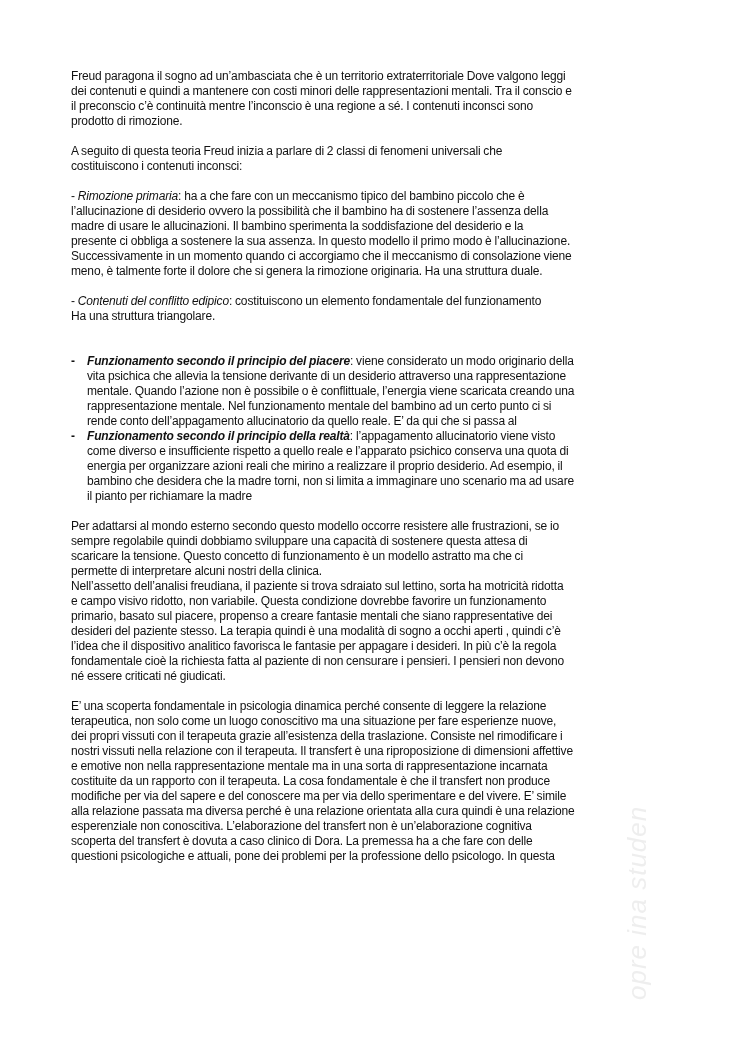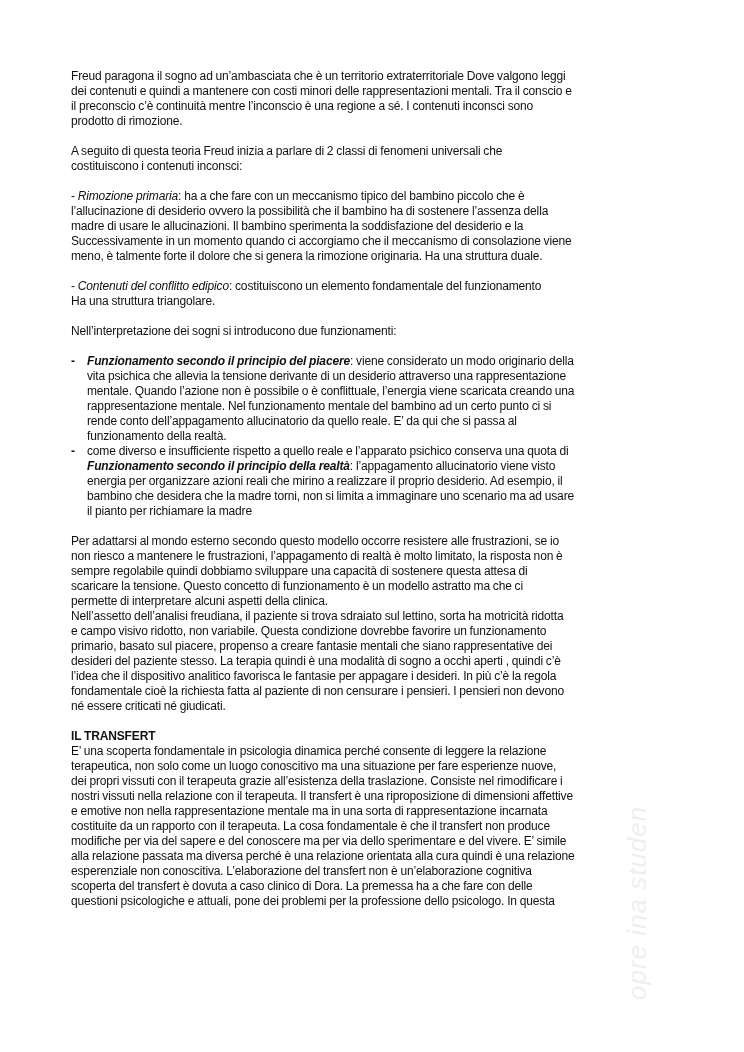--- a/index.html
+++ b/index.html
@@ -42,77 +42,72 @@
   <div class="para">
     <span class="line">A seguito  di questa teoria Freud inizia a parlare di 2 classi di fenomeni universali che</span>
     <span class="line">costituiscono i contenuti inconsci:</span>
   </div>
   <div class="gap"></div>
 
   <div class="para">
     <span class="line"><span>- </span><span class="it">Rimozione primaria</span><span>: ha a che fare con un meccanismo tipico del bambino piccolo che è</span></span>
     <span class="line">l’allucinazione di desiderio ovvero la possibilità che il bambino ha di sostenere l’assenza della</span>
     <span class="line">madre di usare le allucinazioni. Il bambino sperimenta la soddisfazione del desiderio e la</span>
+    <span class="line">presente ci obbliga a sostenere la sua assenza. In questo modello il primo modo è l’allucinazione.</span>
     <span class="line">Successivamente in un momento quando ci accorgiamo che il meccanismo di consolazione viene</span>
     <span class="line">meno, è talmente forte il dolore che si genera la rimozione originaria. Ha una struttura duale.</span>
   </div>
   <div class="gap"></div>
 
   <div class="para">
     <span class="line"><span>- </span><span class="it">Contenuti del conflitto edipico</span><span>: costituiscono un elemento fondamentale del funzionamento</span></span>
     <span class="line">Ha una struttura triangolare.</span>
   </div>
   <div class="gap"></div>
 
-  <div class="para">
-    <span class="line">Nell’interpretazione dei sogni si introducono due funzionamenti:</span>
-  </div>
   <div class="gap"></div>
 
   <div class="para bullet">
     <span class="dash">-</span>
     <span class="line"><span class="bi">Funzionamento secondo il principio del piacere</span><span>: viene considerato un modo originario della</span></span>
     <span class="line">vita psichica che allevia la tensione derivante di un desiderio attraverso una rappresentazione</span>
     <span class="line">mentale. Quando l’azione non è possibile o è conflittuale, l’energia viene scaricata creando una</span>
     <span class="line">rappresentazione mentale. Nel funzionamento mentale del bambino ad un certo punto ci si</span>
     <span class="line">rende conto dell’appagamento allucinatorio da quello reale. E’ da qui che si passa al</span>
-    <span class="line">funzionamento della realtà.</span>
   </div>
 
   <div class="para bullet">
     <span class="dash">-</span>
+    <span class="line"><span class="bi">Funzionamento secondo il principio della realtà</span><span>: l’appagamento allucinatorio viene visto</span></span>
     <span class="line">come diverso e insufficiente rispetto a quello reale e l’apparato psichico conserva una quota di</span>
-    <span class="line"><span class="bi">Funzionamento secondo il principio della realtà</span><span>: l’appagamento allucinatorio viene visto</span></span>
     <span class="line">energia per organizzare azioni reali che mirino a realizzare il proprio desiderio. Ad esempio, il</span>
     <span class="line">bambino che desidera che la madre torni, non si limita a immaginare uno scenario ma ad usare</span>
     <span class="line">il pianto per richiamare la madre</span>
   </div>
   <div class="gap"></div>
 
   <div class="para">
     <span class="line">Per adattarsi al mondo esterno secondo questo modello occorre resistere alle frustrazioni, se io</span>
-    <span class="line">non riesco a mantenere le frustrazioni, l’appagamento di realtà è molto limitato, la risposta non è</span>
     <span class="line">sempre regolabile quindi dobbiamo sviluppare una capacità di sostenere questa attesa di</span>
     <span class="line">scaricare la tensione. Questo concetto di funzionamento è un modello astratto ma che ci</span>
-    <span class="line">permette di interpretare alcuni aspetti della clinica.</span>
+    <span class="line">permette di interpretare alcuni nostri della clinica.</span>
   </div>
 
   <div class="para">
     <span class="line">Nell’assetto dell’analisi freudiana, il paziente si trova sdraiato sul lettino, sorta ha motricità ridotta</span>
     <span class="line">e campo visivo ridotto, non variabile. Questa condizione dovrebbe favorire un funzionamento</span>
     <span class="line">primario, basato sul piacere, propenso a creare fantasie mentali che siano rappresentative dei</span>
     <span class="line">desideri del paziente stesso. La terapia quindi è una modalità di sogno a occhi aperti , quindi c’è</span>
     <span class="line">l’idea che il dispositivo analitico favorisca le fantasie per appagare i desideri. In più c’è la regola</span>
     <span class="line">fondamentale cioè la richiesta fatta al paziente di non censurare i pensieri. I pensieri non devono</span>
     <span class="line">né essere criticati né giudicati.</span>
   </div>
   <div class="gap"></div>
 
   <div class="para">
-    <span class="line b">IL TRANSFERT</span>
     <span class="line">E’ una scoperta fondamentale in psicologia dinamica perché consente di leggere la relazione</span>
     <span class="line">terapeutica, non solo come un luogo conoscitivo ma una situazione per fare esperienze nuove,</span>
     <span class="line">dei propri vissuti con il terapeuta grazie all’esistenza della traslazione. Consiste nel rimodificare i</span>
     <span class="line">nostri vissuti nella relazione con il terapeuta. Il transfert è una riproposizione di dimensioni affettive</span>
     <span class="line">e emotive non nella rappresentazione mentale ma in una sorta di rappresentazione incarnata</span>
     <span class="line">costituite da un rapporto con il terapeuta. La cosa fondamentale è che il transfert non produce</span>
     <span class="line">modifiche per via del sapere  e del conoscere ma per via dello sperimentare e del vivere. E’ simile</span>
     <span class="line">alla relazione passata ma diversa perché è una relazione orientata alla cura quindi è una relazione</span>
     <span class="line">esperenziale non conoscitiva. L’elaborazione del transfert non è un’elaborazione cognitiva</span>
     <span class="line">scoperta del transfert è dovuta a caso clinico di Dora. La premessa ha a che fare con delle</span>

